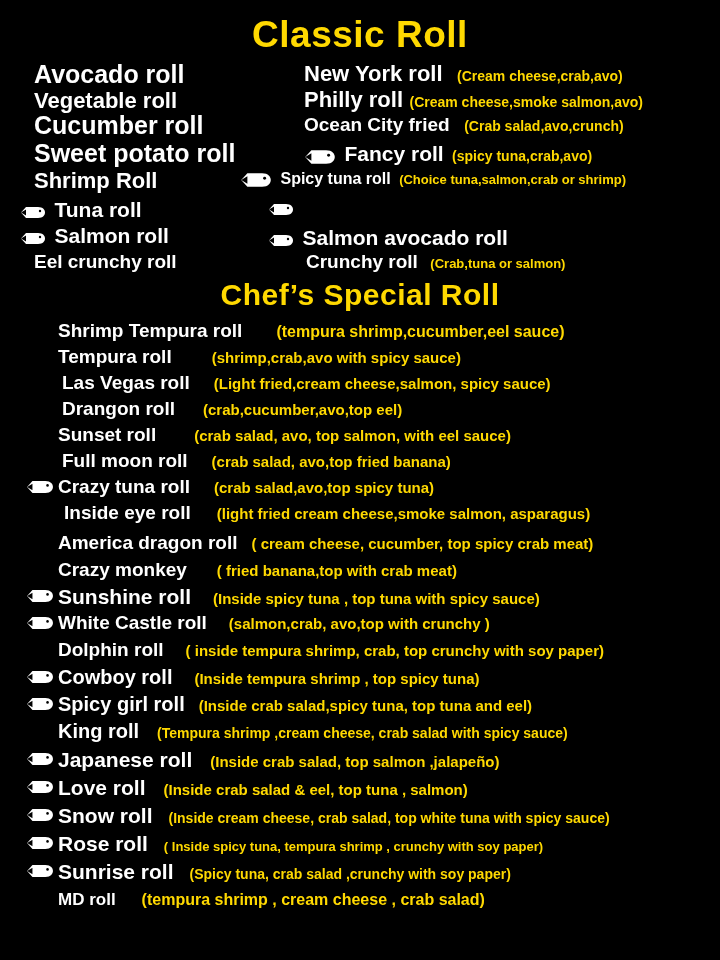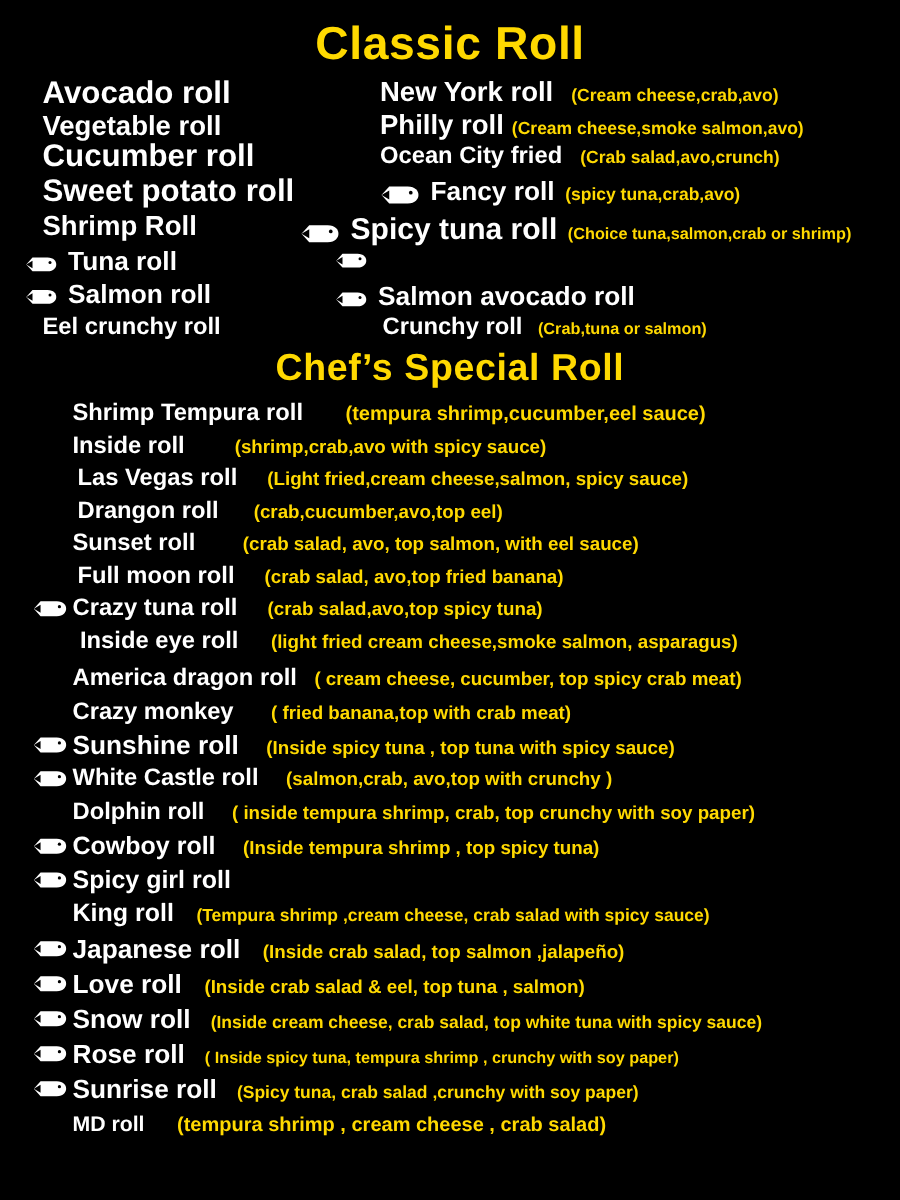--- a/index.html
+++ b/index.html
@@ -154,21 +154,21 @@
       <span class="desc" style="font-size:14px; margin-left:4px;">(spicy tuna,crab,avo)</span>
     </div>
     <div class="row-abs" style="left:240px; top:110px;">
       <span class="fish" style="width:32px;height:16px;">
         <svg width="32" height="16" viewBox="0 0 26 13">
             <path d="M1 6.5 L6 1 L18 1 C23 1 25 4 25 6.5 C25 9 23 12 18 12 L6 12 Z" fill="#ffffff"></path>
             <circle cx="20" cy="5" r="1.2" fill="#000"></circle>
             <path d="M1 6.5 L6 3.5 L6 9.5 Z" fill="#000"></path>
           </svg>
       </span>
-      <span class="name" style="font-size:24px;">Spicy tuna roll</span>
+      <span class="name" style="font-size:16px;">Spicy tuna roll</span>
       <span class="desc" style="font-size:13px; margin-left:4px;">(Choice tuna,salmon,crab or shrimp)</span>
     </div>
     <div class="row-abs" style="left:268px; top:140px;">
       <span class="fish">
         <svg width="26" height="13" viewBox="0 0 26 13">
             <path d="M1 6.5 L6 1 L18 1 C23 1 25 4 25 6.5 C25 9 23 12 18 12 L6 12 Z" fill="#ffffff"></path>
             <circle cx="20" cy="5" r="1.2" fill="#000"></circle>
             <path d="M1 6.5 L6 3.5 L6 9.5 Z" fill="#000"></path>
           </svg>
       </span>
@@ -192,21 +192,21 @@
   <div class="section-title" id="chef-title">Chef’s Special Roll</div>
 
   <div class="chef" style="height:630px;">
 
     <div class="chef-row" style="left:58px; top:2px;">
       <span class="name" style="font-size:19px;">Shrimp Tempura roll</span>
       <span class="desc" style="font-size:16px; margin-left:34px;">(tempura shrimp,cucumber,eel sauce)</span>
     </div>
 
     <div class="chef-row" style="left:58px; top:28px;">
-      <span class="name" style="font-size:19px;">Inside roll</span>
+      <span class="name" style="font-size:19px;">Tempura roll</span>
       <span class="desc" style="font-size:15px; margin-left:40px;">(shrimp,crab,avo with spicy sauce)</span>
     </div>
 
     <div class="chef-row" style="left:62px; top:54px;">
       <span class="name" style="font-size:19px;">Las Vegas roll</span>
       <span class="desc" style="font-size:15px; margin-left:24px;">(Light fried,cream cheese,salmon, spicy sauce)</span>
     </div>
 
     <div class="chef-row" style="left:62px; top:80px;">
       <span class="name" style="font-size:19px;">Drangon roll</span>
@@ -293,20 +293,21 @@
 
     <div class="chef-row" style="left:58px; top:375px;">
       <span class="fishwrap">
         <svg width="28" height="14" viewBox="0 0 26 13">
             <path d="M1 6.5 L6 1 L18 1 C23 1 25 4 25 6.5 C25 9 23 12 18 12 L6 12 Z" fill="#ffffff"></path>
             <circle cx="20" cy="5" r="1.2" fill="#000"></circle>
             <path d="M1 6.5 L6 3.5 L6 9.5 Z" fill="#000"></path>
           </svg>
       </span>
       <span class="name" style="font-size:20px;">Spicy girl roll</span>
+      <span class="desc" style="font-size:15px; margin-left:14px;">(Inside crab salad,spicy tuna, top tuna and eel)</span>
     </div>
 
     <div class="chef-row" style="left:58px; top:402px;">
       <span class="name" style="font-size:20px;">King roll</span>
       <span class="desc" style="font-size:14px; margin-left:18px;">(Tempura shrimp ,cream cheese, crab salad with spicy sauce)</span>
     </div>
 
     <div class="chef-row" style="left:58px; top:430px;">
       <span class="fishwrap">
         <svg width="28" height="14" viewBox="0 0 26 13">

